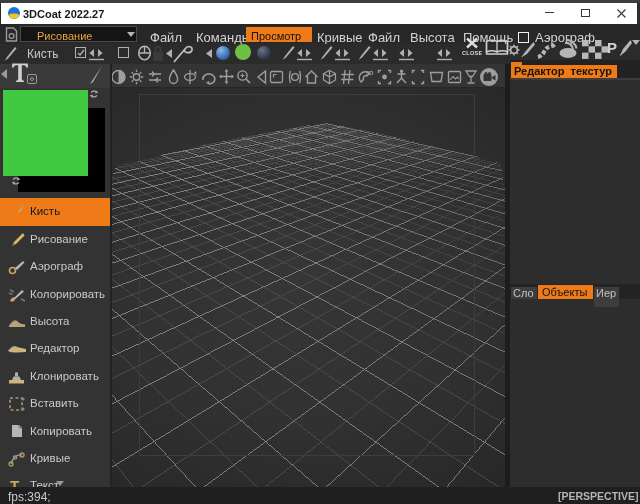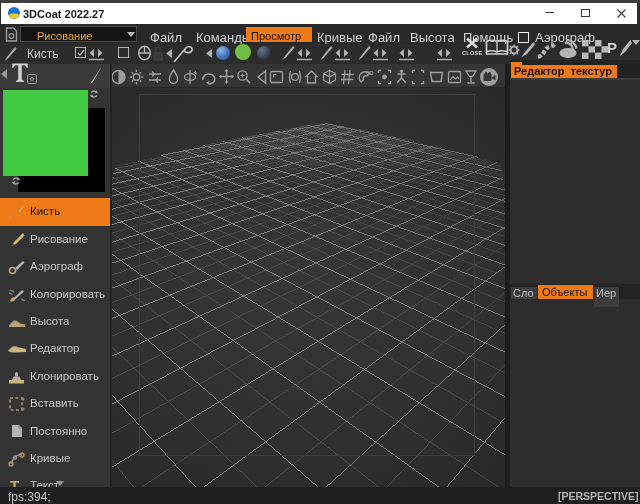--- a/index.html
+++ b/index.html
@@ -217,21 +217,21 @@
 <svg class="abs" style="left:8px;top:396.1px" width="18" height="16" viewBox="0 0 18 16">
     <rect x="2" y="2" width="12" height="12" fill="none" stroke="#b0965f" stroke-width="1.6" stroke-dasharray="3 2.4"></rect>
     <circle cx="15" cy="3" r="1.6" fill="#888"></circle>
     <circle cx="15" cy="13" r="1.6" fill="#888"></circle>
   </svg>
 <div class="abs" style="left:30px;top:397.1px;font-size:11.5px;color:#c9c9c9">Вставить</div>
 <svg class="abs" style="left:8px;top:423.5px" width="18" height="16" viewBox="0 0 18 16">
     <path d="M4 1 h7 l3 3 v9 h-10 z" fill="#b5b5b5"></path>
     <path d="M11 1 v3 h3" fill="none" stroke="#777" stroke-width="1"></path>
   </svg>
-<div class="abs" style="left:30px;top:424.5px;font-size:11.5px;color:#c9c9c9">Постоянно</div>
+<div class="abs" style="left:30px;top:424.5px;font-size:11.5px;color:#c9c9c9">Копировать</div>
 <svg class="abs" style="left:8px;top:450.9px" width="18" height="16" viewBox="0 0 18 16">
     <path d="M3 13 Q6 3 14 4" fill="none" stroke="#999" stroke-width="1.4"></path>
     <circle cx="3" cy="13" r="2" fill="none" stroke="#b0965f" stroke-width="1.4"></circle>
     <circle cx="14" cy="4" r="2" fill="none" stroke="#b0965f" stroke-width="1.4"></circle>
     <circle cx="7" cy="6.5" r="1.7" fill="none" stroke="#999" stroke-width="1.2"></circle>
   </svg>
 <div class="abs" style="left:30px;top:451.9px;font-size:11.5px;color:#c9c9c9">Кривые</div>
 <div class="abs" style="left:10px;top:477.3px;font-weight:bold;font-size:15px;color:#caa66a">T</div>
 <div class="abs" style="left:30px;top:479.3px;font-size:11.5px;color:#c9c9c9">Текст</div>
 <div class="abs" style="left:56px;top:481px;width:0;height:0;border-left:4px solid transparent;border-right:4px solid transparent;border-top:5px solid #999"></div>

